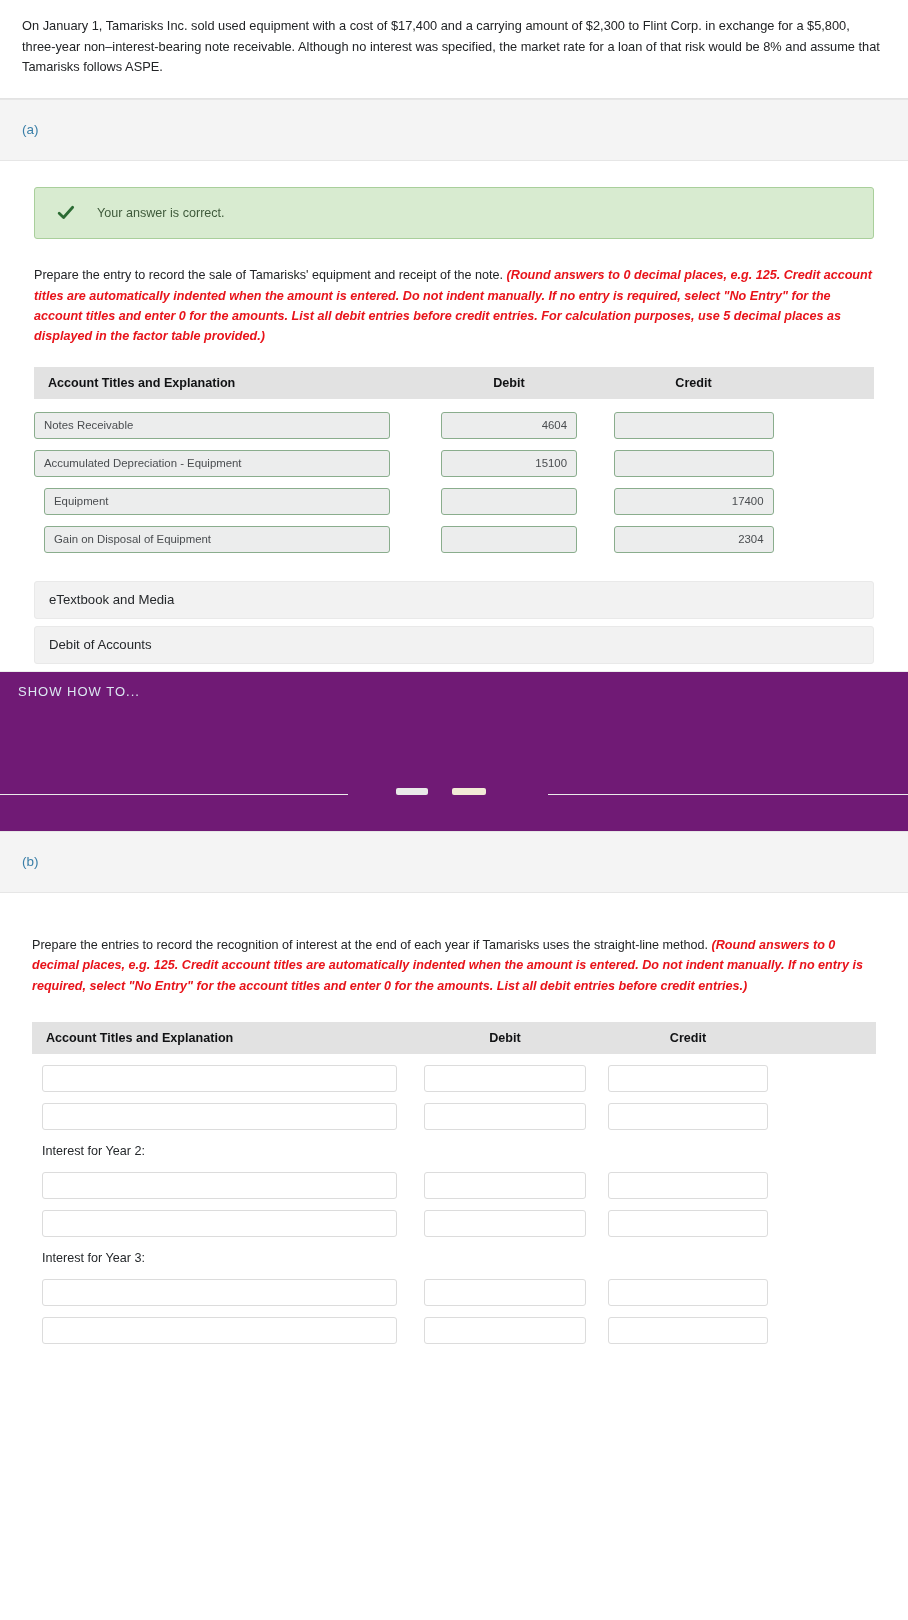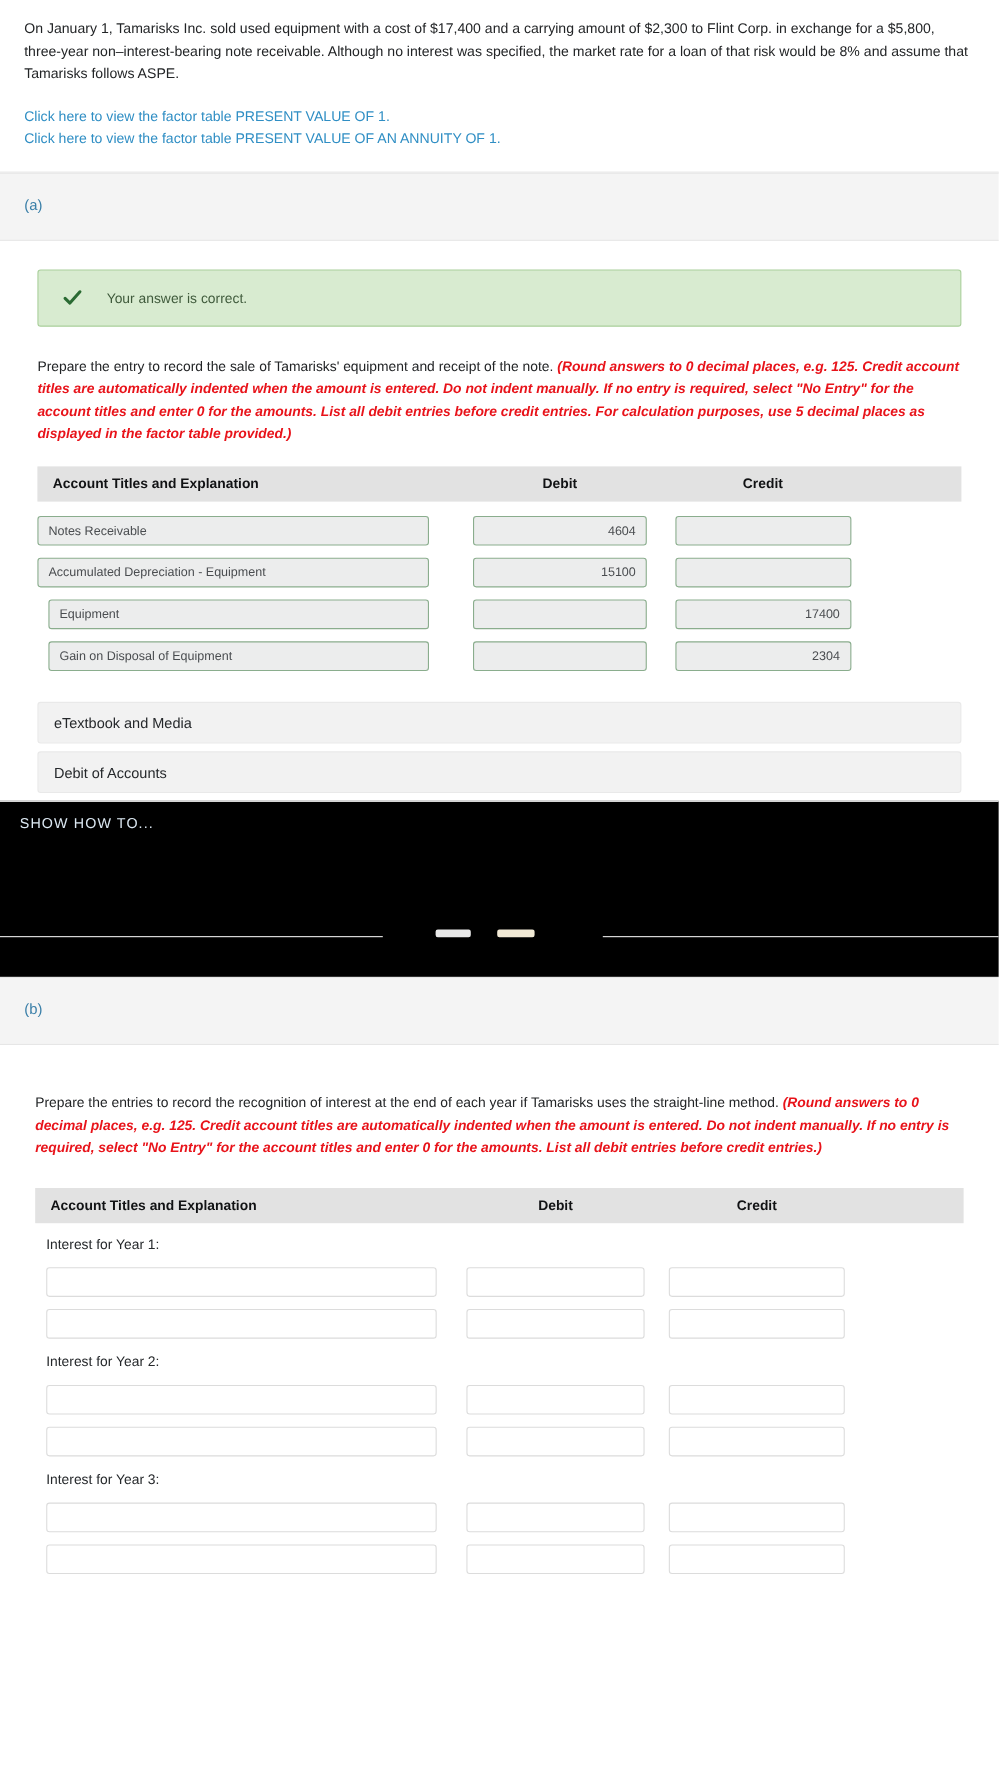--- a/index.html
+++ b/index.html
@@ -145,21 +145,21 @@
   
   .inp.blank {
     background: #ffffff;
     border: 1px solid #dcdcdc;
     color: #333;
   }
   .inp.num { text-align: right; }
 
   .acct-wrap { width: 356px; }
   .acct-wrap.indent { margin-left: 10px; width: 346px; }
-  .deb-wrap { width: 158px; }
+  .deb-wrap { width: 136px; }
   .cre-wrap { width: 160px; }
 
   .b-acct-wrap { width: 355px; margin-left: 10px; }
   .b-deb-wrap  { width: 162px; }
   .b-cre-wrap  { width: 160px; }
 
   .year-label {
     font-size: 12.6px;
     color: #25282b;
     padding: 14px 0 3px 10px;
@@ -179,21 +179,21 @@
     font-size: 13.2px;
     color: #25282b;
     margin-bottom: 7px;
     cursor: pointer;
   }
 
   
   .gap-region {
     position: relative;
     height: 160px;
-    background: #000000;
+    background: #701a75;
     border-top: 1px solid #ededed;
     overflow: hidden;
   }
   .ghost-text {
     position: absolute;
     left: 18px; top: 12px;
     font-size: 13px;
     color: #dce8f2;
     letter-spacing: 1px;
     white-space: nowrap;
@@ -214,24 +214,20 @@
 
   .b-bottom-pad { height: 46px; background: #ffffff; }
 </style>
 </head>
 <body>
 
 <div class="page">
 
   <div class="problem-card">
     <p class="problem-text">On January 1, Tamarisks Inc. sold used equipment with a cost of $17,400 and a carrying amount of $2,300 to Flint Corp. in exchange for a $5,800, three-year non–interest-bearing note receivable. Although no interest was specified, the market rate for a loan of that risk would be 8% and assume that Tamarisks follows ASPE.</p>
-    <div class="factor-links">
-      <a class="factor-link">Click here to view the factor table PRESENT VALUE OF 1.</a>
-      <a class="factor-link">Click here to view the factor table PRESENT VALUE OF AN ANNUITY OF 1.</a>
-    </div>
   </div>
 
   <div class="part-band">
     <span class="part-label">(a)</span>
   </div>
 
   <div class="part-body">
 
     <div class="alert-correct">
       <svg class="check-icon" viewBox="0 0 20 20" aria-hidden="true">
@@ -321,21 +317,20 @@
       <span>Prepare the entries to record the recognition of interest at the end of each year if Tamarisks uses the straight-line method. </span><span class="em">(Round answers to 0 decimal places, e.g. 125. Credit account titles are automatically indented when the amount is entered. Do not indent manually. If no entry is required, select "No Entry" for the account titles and enter 0 for the amounts. List all debit entries before credit entries.)</span>
     </div>
 
     <div class="jtable jtable-b">
       <div class="jt-head">
         <div class="c-acct b-acct">Account Titles and Explanation</div>
         <div class="c-deb b-deb">Debit</div>
         <div class="c-cre b-cre">Credit</div>
       </div>
       <div id="b-rows">
-          <div class="year-label first">Interest for Year 1:</div>
           <div class="jt-row">
             <div class="cell b-acct">
               <div class="b-acct-wrap"><input class="inp blank" style=""></div>
             </div>
             <div class="cell b-deb center">
               <div class="b-deb-wrap"><input class="inp blank num" style=""></div>
             </div>
             <div class="cell b-cre center">
               <div class="b-cre-wrap"><input class="inp blank num" style=""></div>
             </div>

